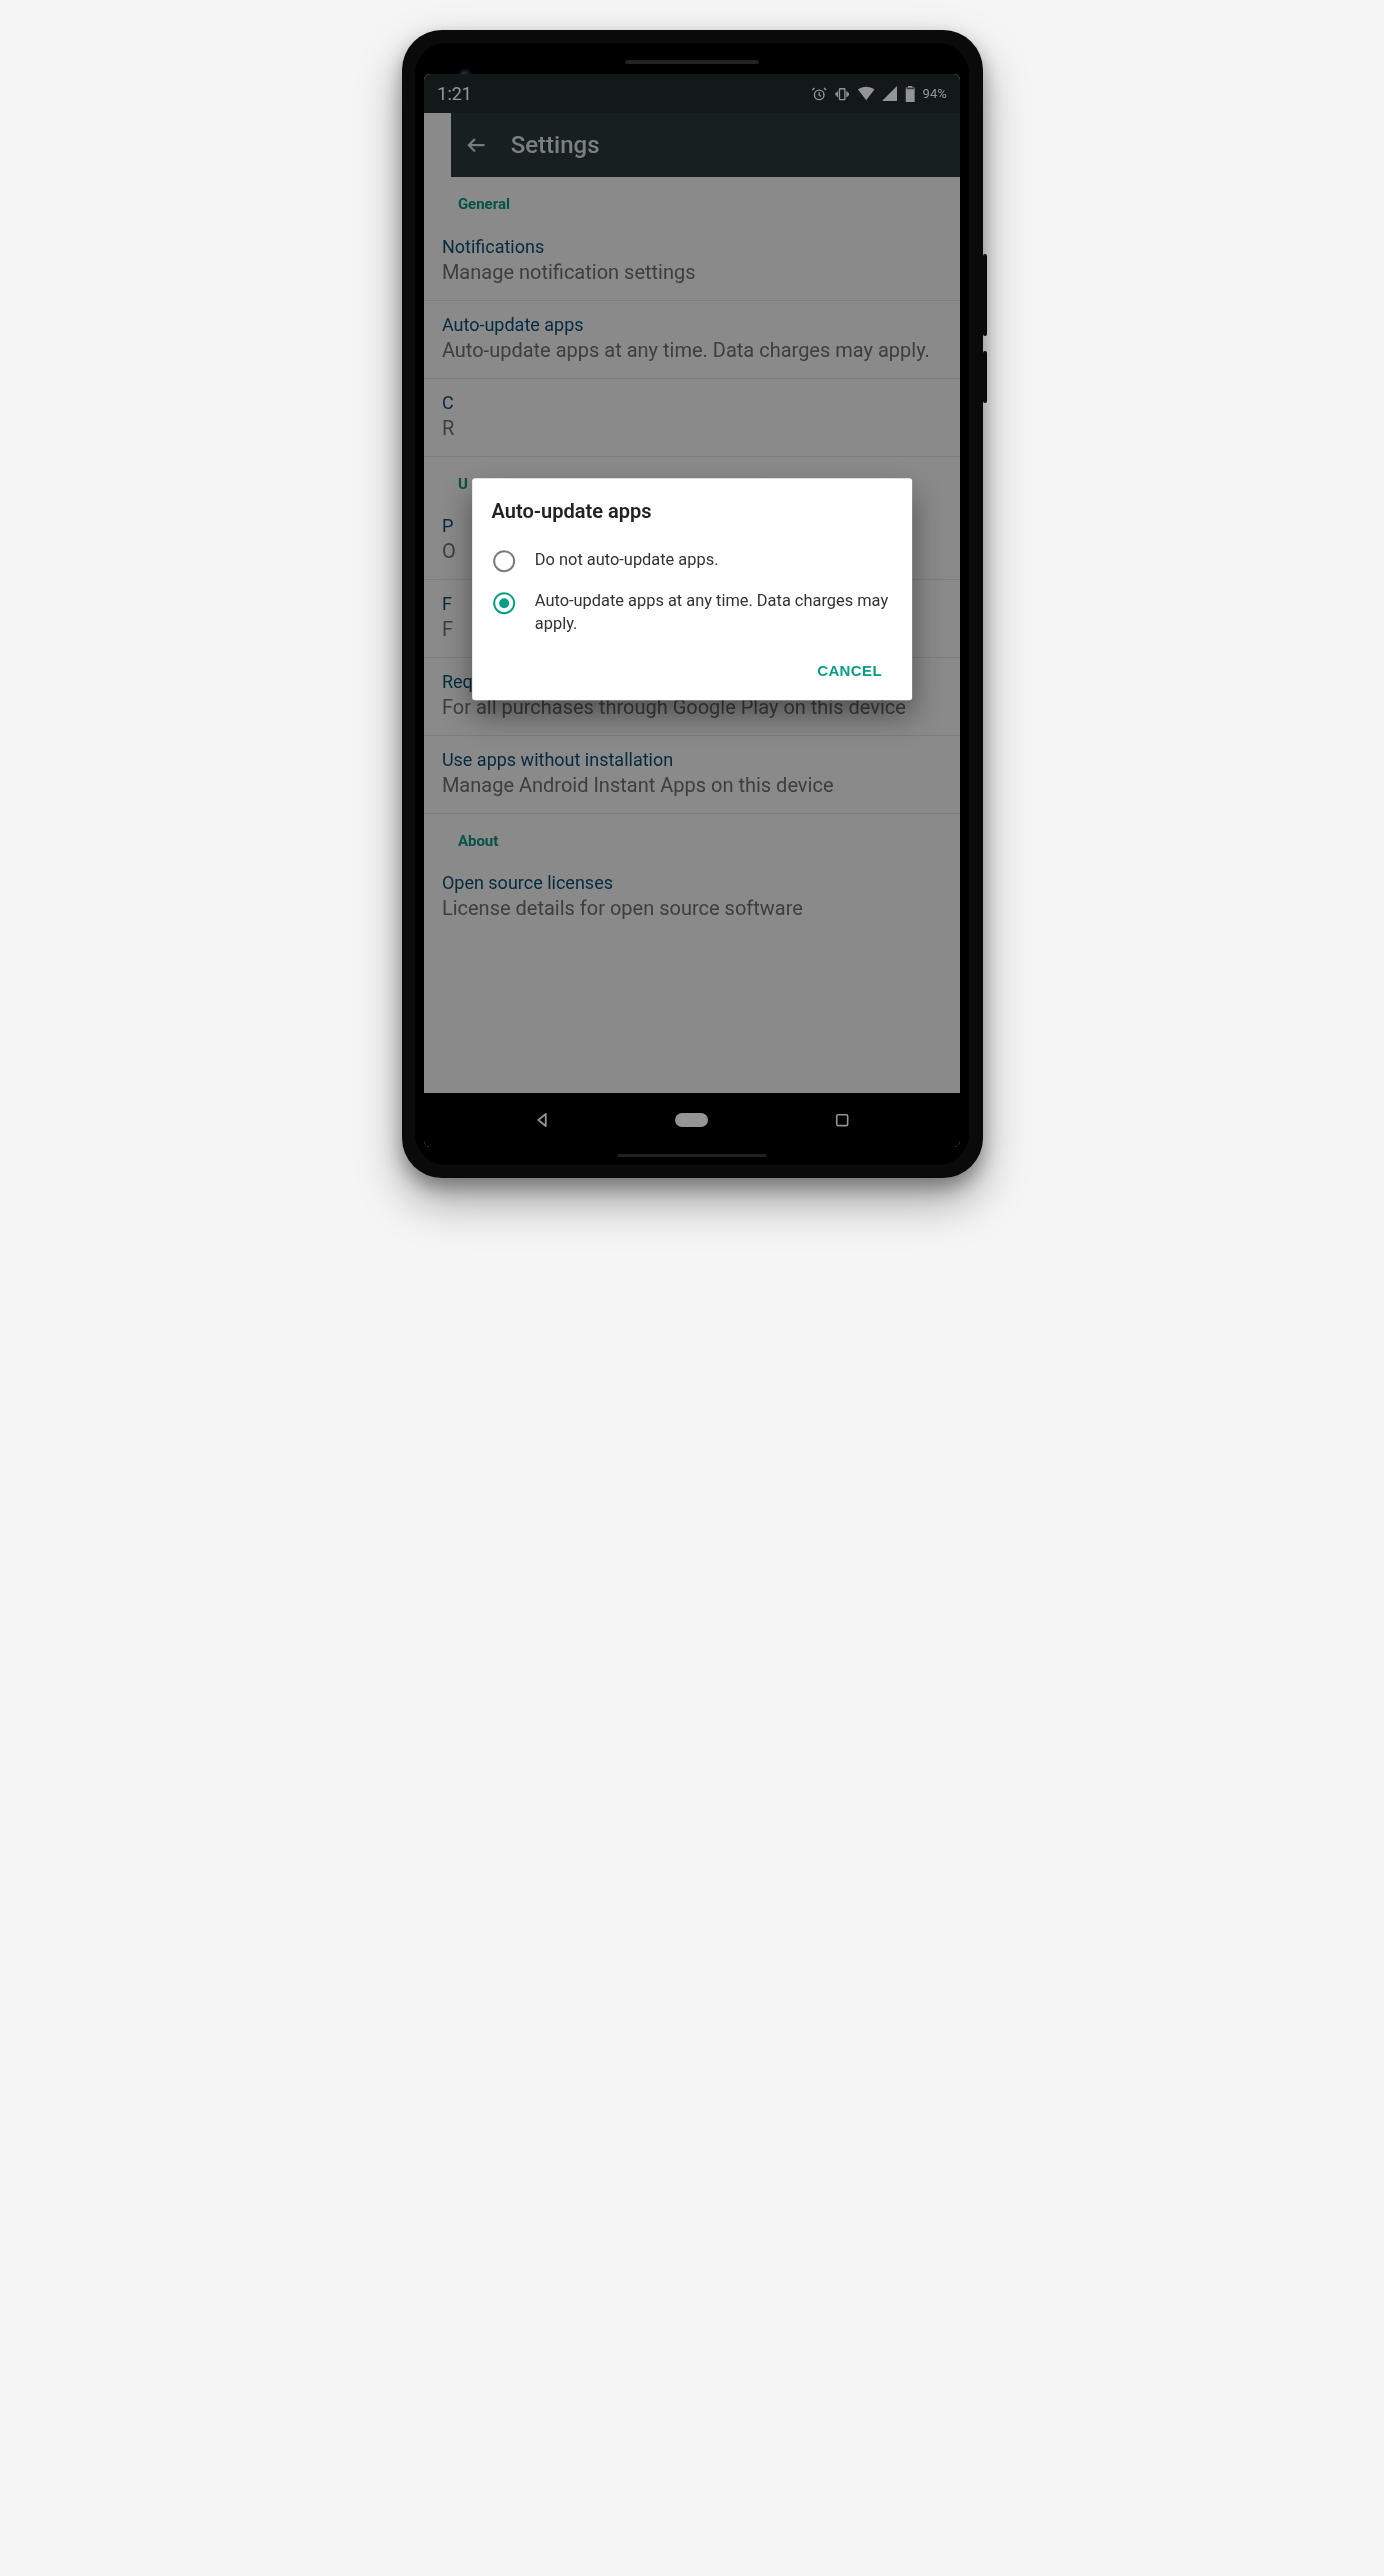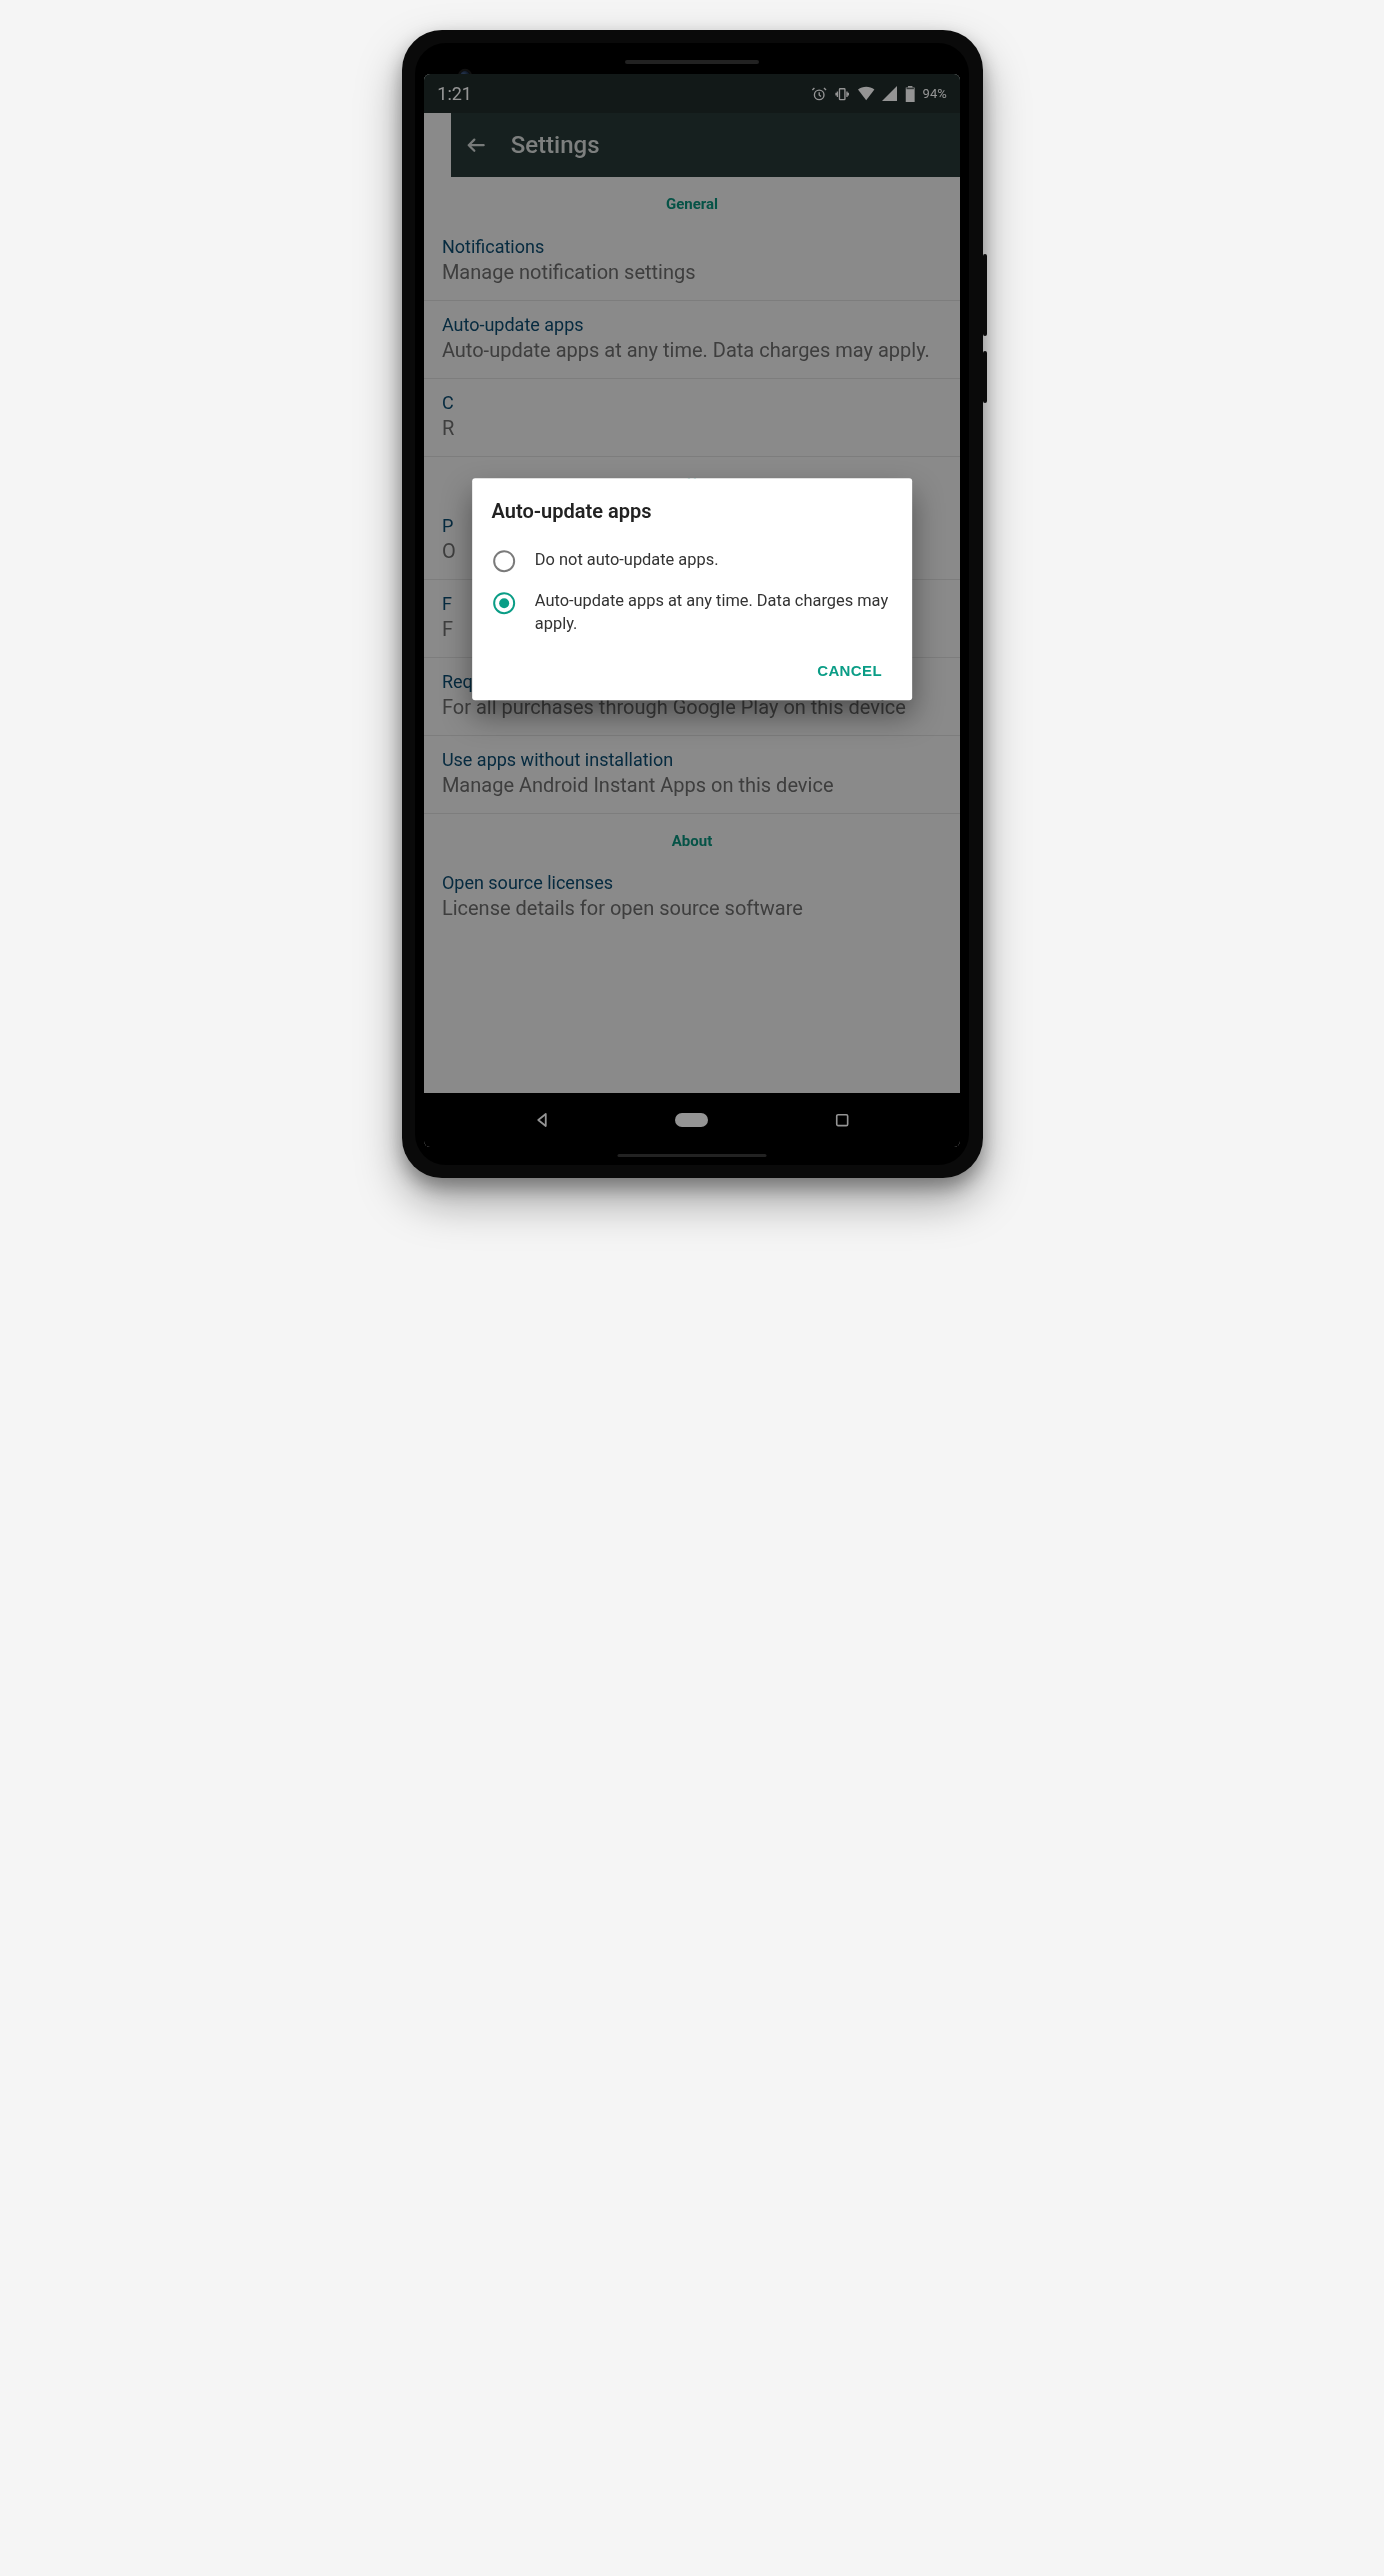--- a/index.html
+++ b/index.html
@@ -78,21 +78,20 @@
   .content {
     background: #eeeeee;
     height: calc(100% - 39px - 64px - 54px);
     overflow: hidden;
   }
   .section-header {
     color: #0a8f7a;
     font-weight: 700;
     font-size: 15px;
     padding: 18px 34px 9px;
-    text-align: center;
   }
   .setting-item {
     padding: 13.4px 18px 15px;
     border-bottom: 0.7px solid transparent;
   }
   .setting-title { font-size: 18px; color: #0c4a6e; font-weight: 400; margin-bottom: 3px; }
   .setting-sub { font-size: 20px; color: #6b6b6b; }
   .divider { height: 0.7px; background: #d8d8d8; margin: 0; }
   
   .nav-bar {

